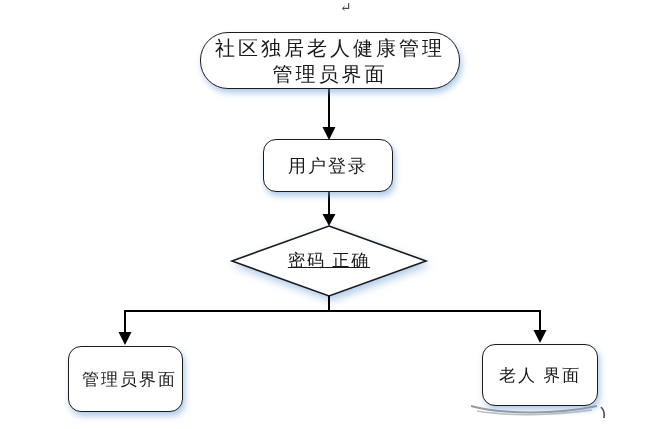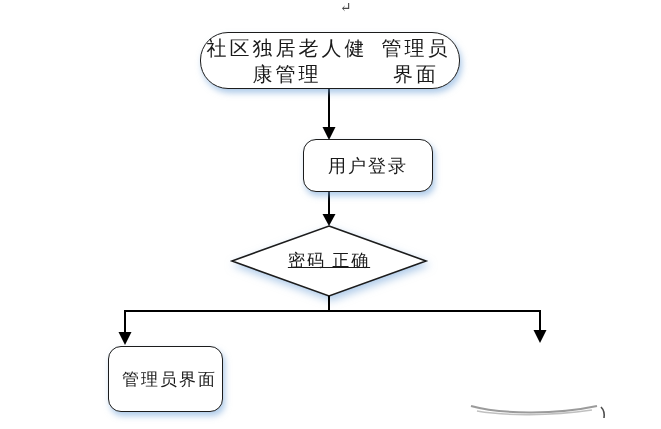--- a/index.html
+++ b/index.html
@@ -22,38 +22,38 @@
     top: 0;
     width: 661px;
     height: 429px;
   }
   .node {
     position: absolute;
     box-sizing: border-box;
     background: #ffffff;
     border: 1.5px solid #1c1c1c;
     display: flex;
+    flex-direction: column;
     align-items: center;
     justify-content: center;
     text-align: center;
     box-shadow: 2px 4px 6px rgba(110, 160, 215, 0.55);
   }
   .terminator {
     left: 200px;
     top: 32px;
     width: 260px;
     height: 57px;
     border-radius: 28px;
     font-size: 20px;
     letter-spacing: 3px;
     line-height: 26px;
   }
   .process {
     border-radius: 13px;
-    margin-left: 40px;
   }
   .login {
     left: 263px;
     top: 139px;
     width: 130px;
     height: 53px;
     font-size: 18px;
     letter-spacing: 2px;
   }
   .admin {
@@ -135,14 +135,17 @@
   <div class="node process login">
     <span>用户登录</span>
   </div>
 
   <div class="diamond-label">密码 正确</div>
 
   <div class="node process admin">
     <span>管理员界面</span>
   </div>
 
+  <div class="node process elder">
+    <span>老人 界面</span>
+  </div>
 
 </div>
 
 </body></html>

